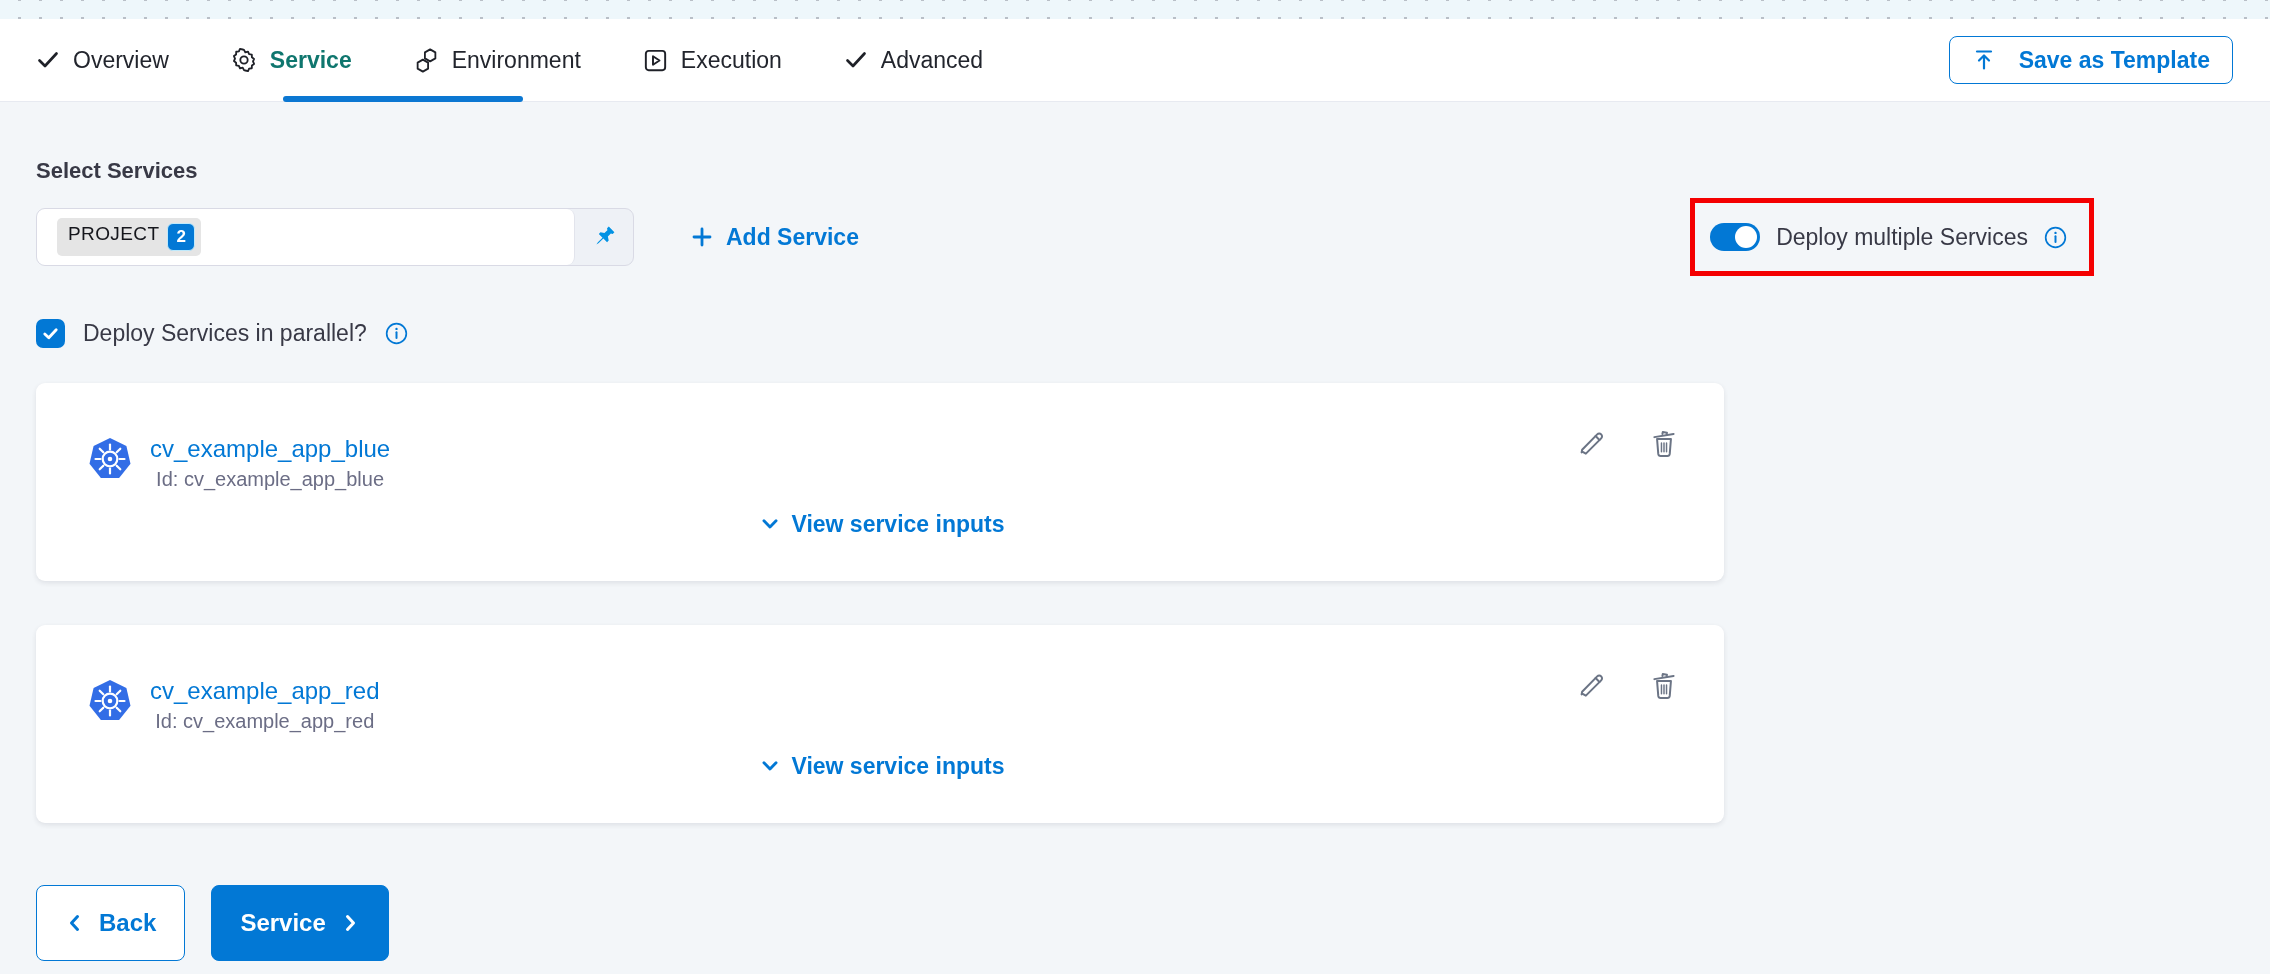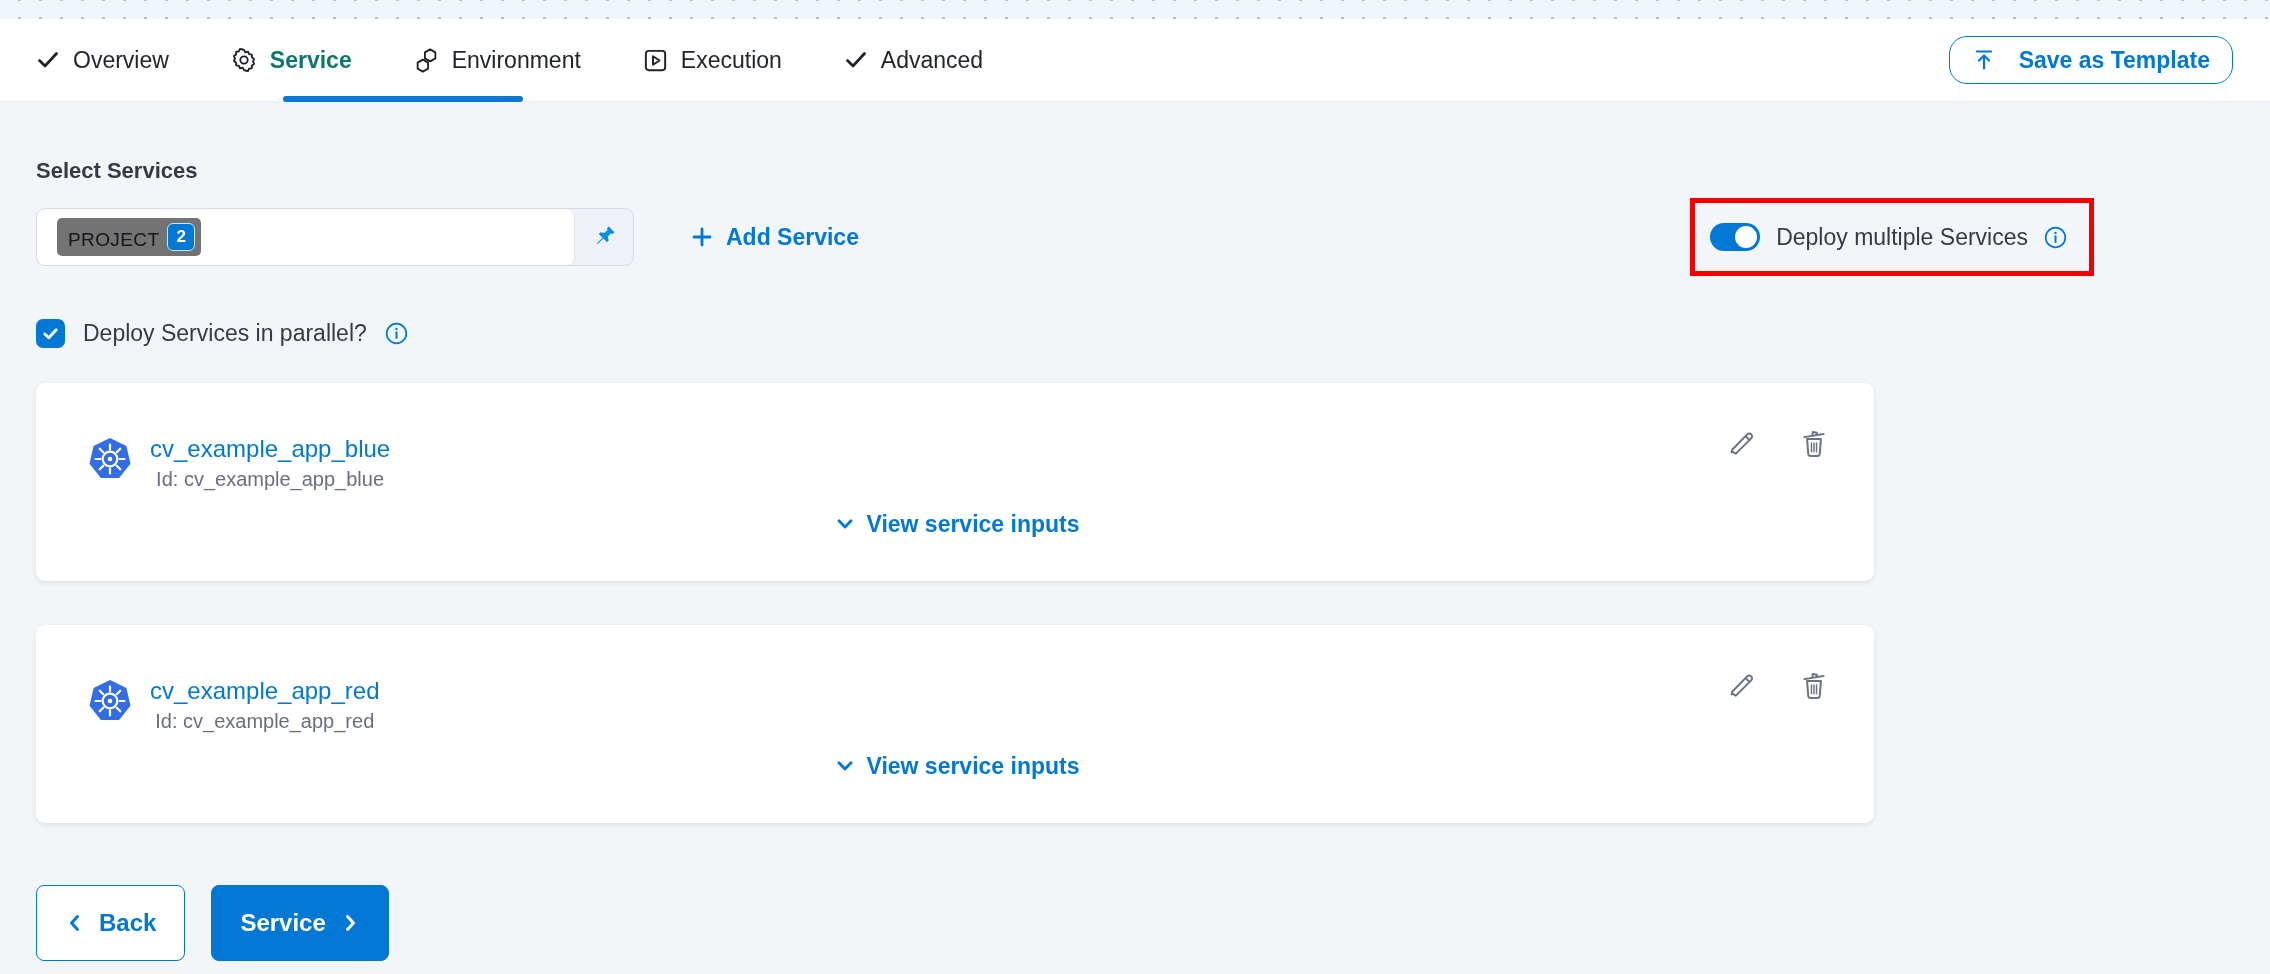--- a/index.html
+++ b/index.html
@@ -41,21 +41,21 @@
   .tab .ticon { display:flex; align-items:center; }
   .active-underline {
     position:absolute; left:283px; bottom:-1px;
     width:240px; height:6px; border-radius:3px;
     background:#0b77d2;
   }
   .save-template {
     position:absolute; right:37px; top:50%; transform:translateY(-50%);
     display:flex; align-items:center; gap:23px;
     height:48px; padding:0 22px;
-    background:#ffffff; border:1.5px solid #0278d5; border-radius:18px;
+    background:#ffffff; border:1.5px solid #0278d5; border-radius:8px;
     color:#0278d5; font-size:23px; font-weight:600;
     font-family:"Liberation Sans", sans-serif;
     cursor:pointer; white-space:nowrap;
   }
 
   
   .content { padding:56px 36px 0 36px; }
   .field-label { font-size:22px; font-weight:600; color:#383946; }
 
   .row1 { display:flex; align-items:center; margin-top:14px; }
@@ -65,22 +65,22 @@
     background:#eef1f6;
     display:flex; overflow:hidden;
     cursor:text;
   }
   .ms-inner {
     flex:1; background:#ffffff; border-radius:8px;
     display:flex; align-items:center; padding-left:20px;
     border-right:1px solid #e2e4ec;
   }
   .chip {
-    display:flex; align-items:flex-end; gap:8px;
-    background:#737373; border-radius:5px;
+    display:flex; align-items:flex-start; gap:8px;
+    background:#e5e5e5; border-radius:5px;
     padding:5px 6px 5px 11px;
     font-size:19px; font-weight:500; color:#15161c;
     letter-spacing:.4px; cursor:pointer;
   }
   .chip-badge {
     min-width:28px; height:28px; border-radius:6px;
     background:#0278d5; color:#fff;
     font-size:17px; font-weight:600;
     display:flex; align-items:center; justify-content:center;
     border:1px solid #bfe9fb;
@@ -120,21 +120,21 @@
   }
   .checkbox {
     width:29px; height:29px; border-radius:7px;
     background:#0278d5; display:flex; align-items:center; justify-content:center;
     cursor:pointer; flex:0 0 auto;
   }
   .checkbox-label { font-size:23px; color:#383946; }
 
   
   .card {
-    width:1838px; min-height:198px;
+    width:1688px; min-height:198px;
     background:#ffffff; border-radius:9px;
     box-shadow:0 2px 5px rgba(40,41,61,.10);
     position:relative; margin-top:33px;
     padding:52px 48px 40px 52px;
   }
   .card + .card { margin-top:44px; }
   .card-head { display:flex; align-items:flex-start; }
   .k8s-badge { width:44px; height:44px; flex:0 0 auto; margin-top:2px; }
   .svc-text { margin-left:18px; }
   .svc-name {

